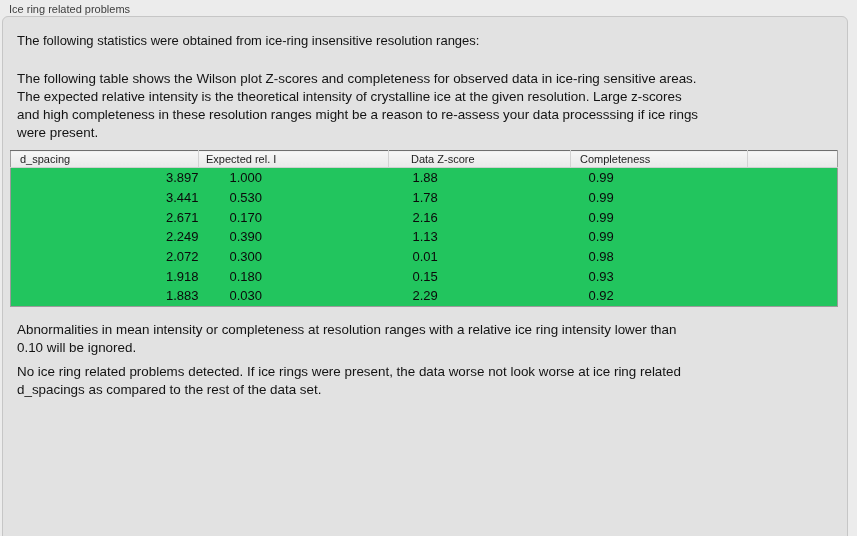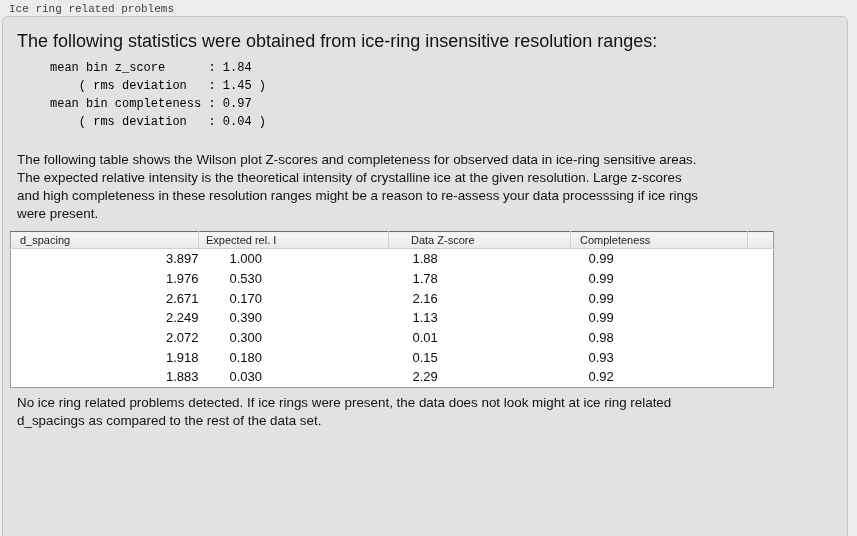--- a/index.html
+++ b/index.html
@@ -16,57 +16,56 @@
     color: #131313;
     -webkit-font-smoothing: antialiased;
   }
   .panel-title {
     position: absolute;
     left: 9px;
     top: 2px;
     font-size: 11px;
     line-height: 14px;
     color: #3e3e3e;
-    font-family: Liberation Mono, monospace;
   }
   .groupbox {
     position: absolute;
     left: 2px;
     top: 16px;
     width: 846px;
     height: 560px;
     box-sizing: border-box;
     background: #e2e2e2;
     border: 1px solid #c6c6c6;
     border-radius: 6px;
   }
   .intro {
     margin: 15px 14px 0 14px;
-    font-size: 18px;
+    font-size: 13px;
     line-height: 18px;
   }
   pre.stats {
     margin: 9px 0 0 47px;
     font-family: "Liberation Mono", monospace;
     font-size: 12px;
     line-height: 18px;
     color: #000000;
   }
   .desc {
     margin: 20px 10px 0 14px;
     font-size: 13.4px;
     line-height: 18px;
     white-space: pre-line;
   }
   table.ice {
     margin: 8px 0 0 7px;
-    width: 764px;
+    width: 828px;
     table-layout: fixed;
     border-collapse: collapse;
-    background: #ffffff;
+    background: #22c55e;
     border: 1px solid #9b9b9b;
     border-top-color: #6e6e6e;
   }
   table.ice thead th {
     height: 16px;
     font-size: 11px;
     font-weight: normal;
     text-align: left;
     color: #1d1d1d;
     background: linear-gradient(#f6f6f6, #e9e9e9);
@@ -108,24 +107,20 @@
 </style>
 </head>
 <body>
 
 <div class="panel-title">Ice ring related problems</div>
 
 <div class="groupbox">
 
   <div class="intro">The following statistics were obtained from ice-ring insensitive resolution ranges:</div>
 
-  <pre class="stats">mean bin z_score      : 1.84
-    ( rms deviation   : 1.45 )
-mean bin completeness : 0.97
-    ( rms deviation   : 0.04 )</pre>
 
   <div class="desc">The following table shows the Wilson plot Z-scores and completeness for observed data in ice-ring sensitive areas.
 The expected relative intensity is the theoretical intensity of crystalline ice at the given resolution. Large z-scores
 and high completeness in these resolution ranges might be a reason to re-assess your data processsing if ice rings
 were present.</div>
 
   <table class="ice">
     <colgroup>
       <col style="width:188px">
       <col style="width:190px">
@@ -144,21 +139,21 @@
     </thead>
     <tbody>
         <tr>
           <td>3.897</td>
           <td>1.000</td>
           <td>1.88</td>
           <td>0.99</td>
           <td></td>
         </tr>
         <tr>
-          <td>1.976</td>
+          <td>3.441</td>
           <td>0.530</td>
           <td>1.78</td>
           <td>0.99</td>
           <td></td>
         </tr>
         <tr>
           <td>2.671</td>
           <td>0.170</td>
           <td>2.16</td>
           <td>0.99</td>
@@ -188,17 +183,19 @@
         <tr>
           <td>1.883</td>
           <td>0.030</td>
           <td>2.29</td>
           <td>0.92</td>
           <td></td>
         </tr>
       </tbody>
   </table>
 
-
-  <div class="note-conclusion">No ice ring related problems detected. If ice rings were present, the data does not look might at ice ring related
+  <div class="note-ignore">Abnormalities in mean intensity or completeness at resolution ranges with a relative ice ring intensity lower than
+0.10 will be ignored.</div>
+
+  <div class="note-conclusion">No ice ring related problems detected. If ice rings were present, the data worse not look worse at ice ring related
 d_spacings as compared to the rest of the data set.</div>
 
 </div>
 
 </body></html>

